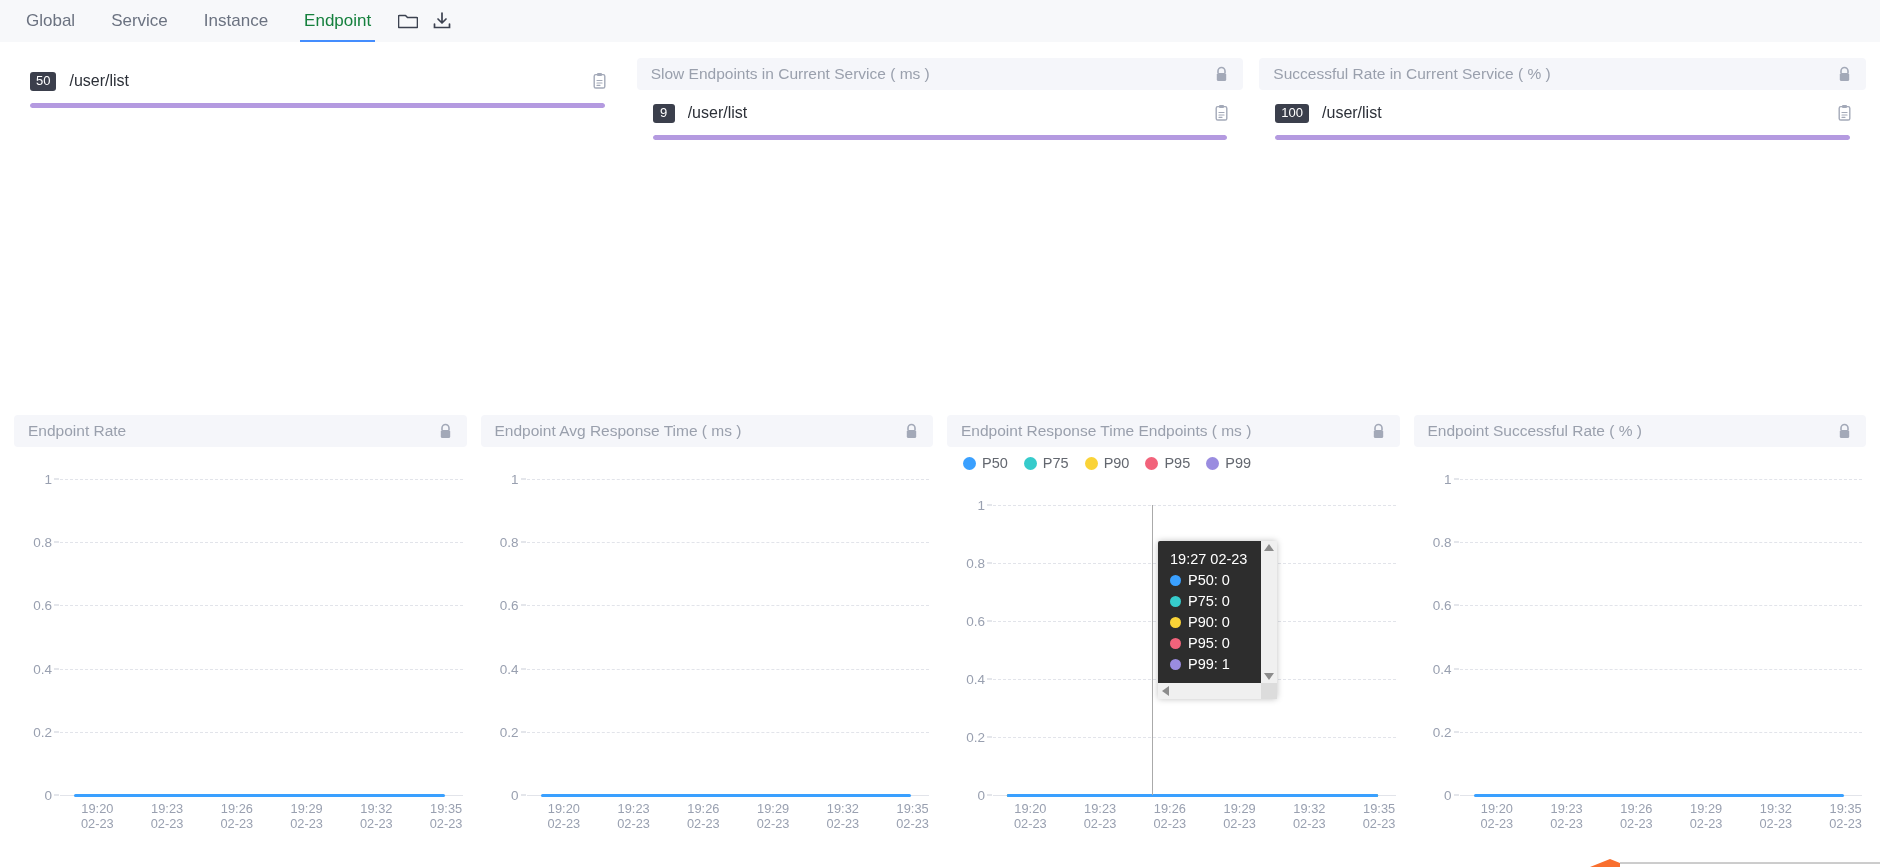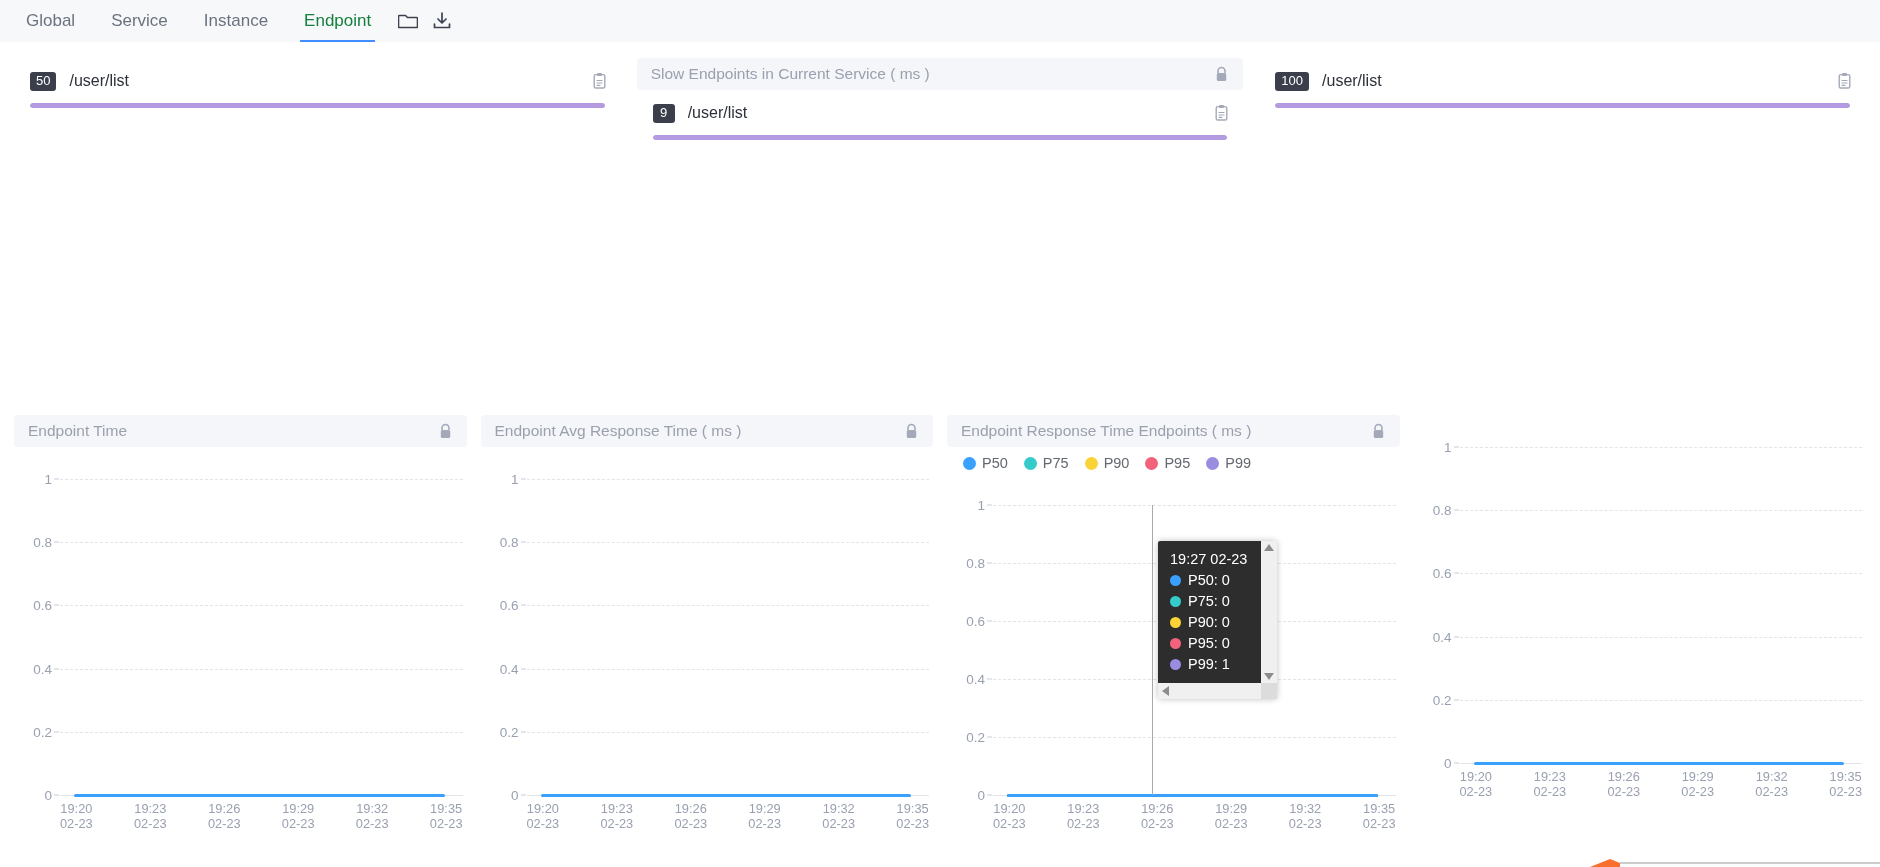--- a/index.html
+++ b/index.html
@@ -160,20 +160,21 @@
     left: 46px; right: 4px;
     display: flex;
     justify-content: space-between;
   }
   .xtick {
     font-size: 12.8px;
     color: #99a0b0;
     text-align: center;
     line-height: 15px;
     white-space: nowrap;
+    margin-left: 21px;
   }
   .xtick span { display: block; }
 
   
   .legend {
     display: flex;
     align-items: center;
     gap: 16px;
     padding: 6px 0 0 16px;
     height: 26px;
@@ -315,20 +316,29 @@
             </svg>
         </span>
       </div>
       <div class="bar-track">
         <div class="bar-fill" style="width:100%"></div>
       </div>
     </div>
   </div>
 
   <div class="top-card">
+    <div class="card-head">
+      <div class="card-head-title">Successful Rate in Current Service ( % )</div>
+      <span class="lock-ico">
+        <svg width="15" height="17" viewBox="0 0 15 17">
+            <path d="M4 7V5a3.5 3.5 0 0 1 7 0v2" fill="none" stroke="#a3a9b8" stroke-width="1.6"></path>
+            <rect x="2.8" y="7" width="9.4" height="8" rx="1.6" fill="#a3a9b8"></rect>
+          </svg>
+      </span>
+    </div>
     <div class="card-body">
       <div class="ep-line">
         <span class="badge">100</span>
         <span class="ep-name">/user/list</span>
         <span class="clip-ico">
           <svg width="15" height="18" viewBox="0 0 15 18">
               <rect x="2.2" y="2.6" width="10.6" height="13.4" rx="1.6" fill="none" stroke="#a3a9b8" stroke-width="1.4"></rect>
               <rect x="5" y="1" width="5" height="3" rx="1" fill="#a3a9b8"></rect>
               <path d="M5 8.5h5M5 11h5M5 13.3h3" stroke="#a3a9b8" stroke-width="1.2" stroke-linecap="round"></path>
             </svg>
@@ -339,21 +349,21 @@
       </div>
     </div>
   </div>
 
 </div>
 
 <div class="chart-row">
 
   <div class="chart-panel">
     <div class="card-head">
-      <div class="card-head-title">Endpoint Time</div>
+      <div class="card-head-title">Endpoint Rate</div>
       <span class="lock-ico">
         <svg width="15" height="17" viewBox="0 0 15 17">
             <path d="M4 7V5a3.5 3.5 0 0 1 7 0v2" fill="none" stroke="#a3a9b8" stroke-width="1.6"></path>
             <rect x="2.8" y="7" width="9.4" height="8" rx="1.6" fill="#a3a9b8"></rect>
           </svg>
       </span>
     </div>
     <div class="chart-area">
         <div class="gridline" style="top: 18px;"></div>
         <div class="ytick" style="top: 18px;">1</div>
@@ -576,20 +586,29 @@
           <div class="tt-hscroll">
             <div class="tri tri-left"></div>
             <div class="tri tri-right"></div>
           </div>
           <div class="tt-hscroll-pad"></div>
         </div>
       </div>
   </div>
 
   <div class="chart-panel">
+    <div class="card-head">
+      <div class="card-head-title">Endpoint Successful Rate ( % )</div>
+      <span class="lock-ico">
+        <svg width="15" height="17" viewBox="0 0 15 17">
+            <path d="M4 7V5a3.5 3.5 0 0 1 7 0v2" fill="none" stroke="#a3a9b8" stroke-width="1.6"></path>
+            <rect x="2.8" y="7" width="9.4" height="8" rx="1.6" fill="#a3a9b8"></rect>
+          </svg>
+      </span>
+    </div>
     <div class="chart-area">
         <div class="gridline" style="top: 18px;"></div>
         <div class="ytick" style="top: 18px;">1</div>
         <div class="ytick-dash" style="top: 18px;"></div>
         <div class="gridline" style="top: 81.2px;"></div>
         <div class="ytick" style="top: 81.2px;">0.8</div>
         <div class="ytick-dash" style="top: 81.2px;"></div>
         <div class="gridline" style="top: 144.4px;"></div>
         <div class="ytick" style="top: 144.4px;">0.6</div>
         <div class="ytick-dash" style="top: 144.4px;"></div>

